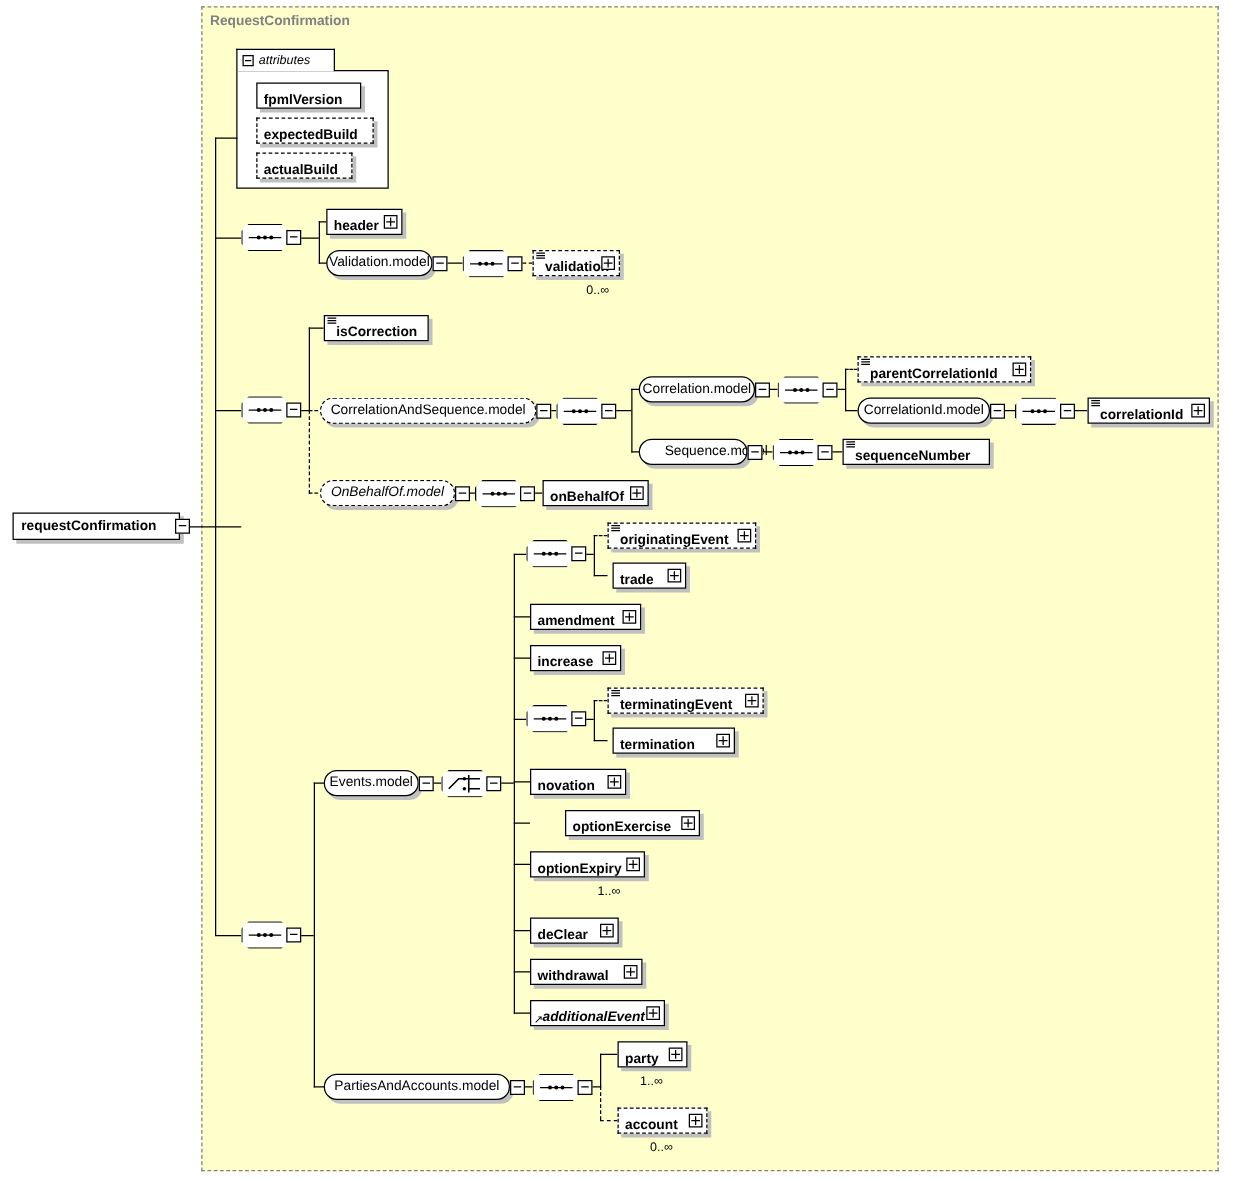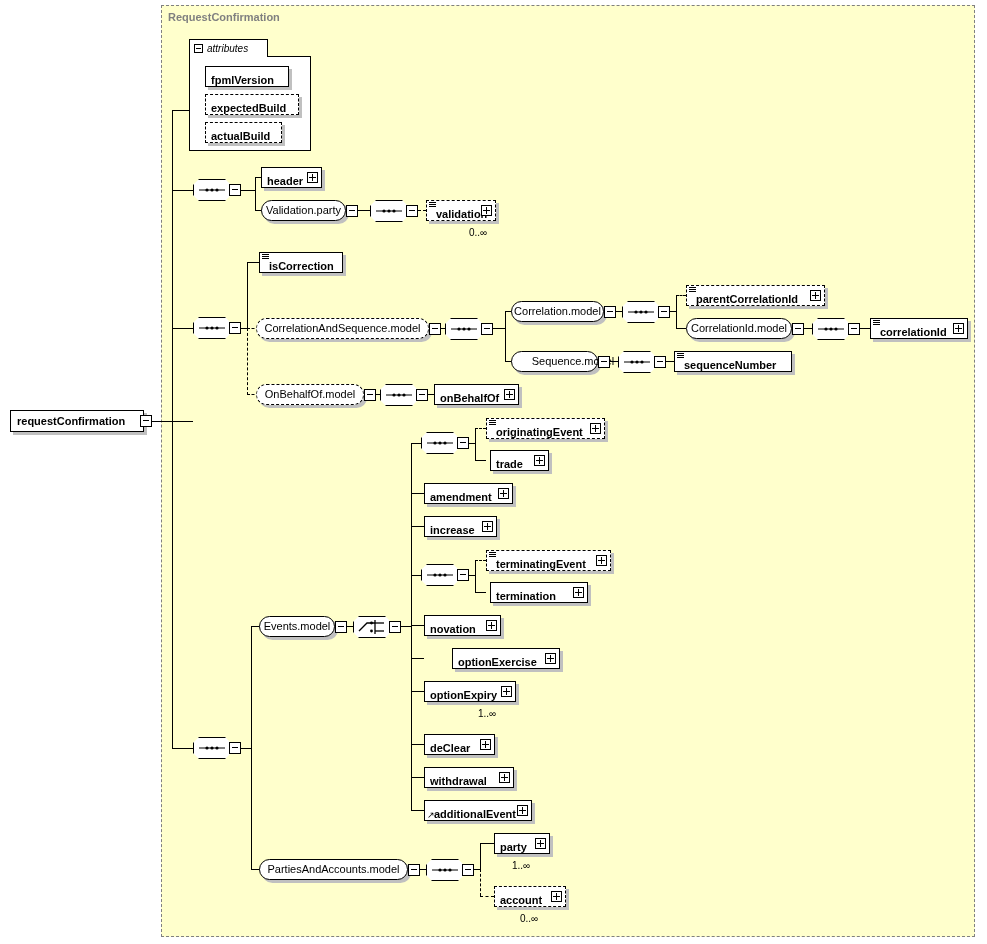--- a/index.html
+++ b/index.html
@@ -235,21 +235,21 @@
   <div class="ln v" style="left:255px;top:177px;height:34px;"></div>
   <div class="ln h" style="left:255px;top:177px;width:7px;"></div>
   <div class="ln h" style="left:255px;top:210px;width:7px;"></div>
 
   <div class="node" style="left:261px;top:167px;width:61px;">
     <span class="lbl">header</span>
     <span class="plus-sq" style="position:absolute;right:3px;top:4px;margin:0;"></span>
   </div>
 
   <div class="model-node" style="left:261px;top:200px;width:85px;">
-    <span class="lbl">Validation.party</span>
+    <span class="lbl">Validation.model</span>
   </div>
   <div class="mh" style="left:346px;top:205px;"></div>
   <div class="ln h" style="left:358px;top:210px;width:12px;"></div>
 
   <div class="compositor" style="left:370px;top:200px;">
     <div class="comp-shadow"></div>
     <div class="comp-shape"></div>
     <svg class="comp-glyph" viewBox="0 0 38 22">
       <line x1="6" y1="11" x2="32" y2="11" stroke="#000" stroke-width="1"></line>
       <circle cx="14" cy="11" r="1.6" fill="#000"></circle>
@@ -403,21 +403,21 @@
 
   <div class="node has-type" style="left:674px;top:351px;width:118px;">
     <span class="type-mark">
         <i></i>
         <i></i>
         <i></i>
       </span>
     <span class="lbl">sequenceNumber</span>
   </div>
 
-  <div class="model-node dashed" style="left:256px;top:384px;width:108px;">
+  <div class="model-node dashed" style="left:256px;top:384px;width:108px;font-style:italic;">
     <span class="lbl">OnBehalfOf.model</span>
   </div>
   <div class="mh" style="left:364px;top:389px;"></div>
   <div class="ln h" style="left:376px;top:394px;width:4px;"></div>
 
   <div class="compositor" style="left:380px;top:384px;">
     <div class="comp-shadow"></div>
     <div class="comp-shape"></div>
     <svg class="comp-glyph" viewBox="0 0 38 22">
       <line x1="6" y1="11" x2="32" y2="11" stroke="#000" stroke-width="1"></line>
@@ -576,21 +576,21 @@
 
   <div class="ln h" style="left:411px;top:777px;width:13px;"></div>
   <div class="node" style="left:424px;top:767px;width:90px;">
     <span class="lbl">withdrawal</span>
     <span class="plus-sq" style="position:absolute;right:3px;top:4px;margin:0;"></span>
   </div>
 
   <div class="ln h" style="left:411px;top:810px;width:13px;"></div>
   <div class="node" style="left:424px;top:800px;width:108px;">
     <span class="subst-mark">↗</span>
-    <span class="lbl" style="padding-left:9px;">additionalEvent</span>
+    <span class="lbl" style="padding-left:9px;font-style:italic;">additionalEvent</span>
     <span class="plus-sq" style="position:absolute;right:3px;top:4px;margin:0;"></span>
   </div>
 
   <div class="model-node" style="left:259px;top:859px;width:149px;">
     <span class="lbl">PartiesAndAccounts.model</span>
   </div>
   <div class="mh" style="left:408px;top:864px;"></div>
   <div class="ln h" style="left:420px;top:869px;width:6px;"></div>
 
   <div class="compositor" style="left:426px;top:859px;">

